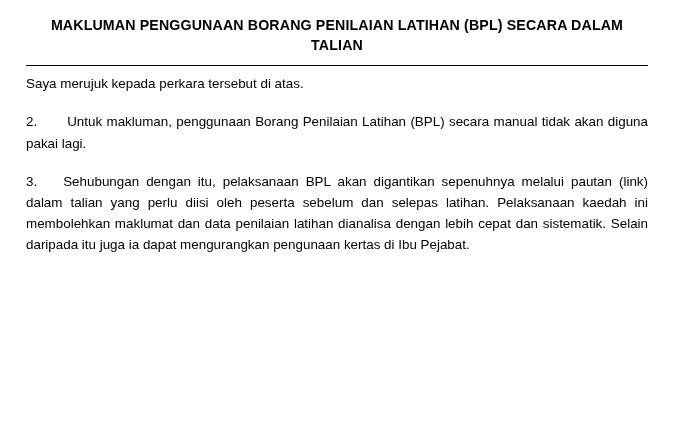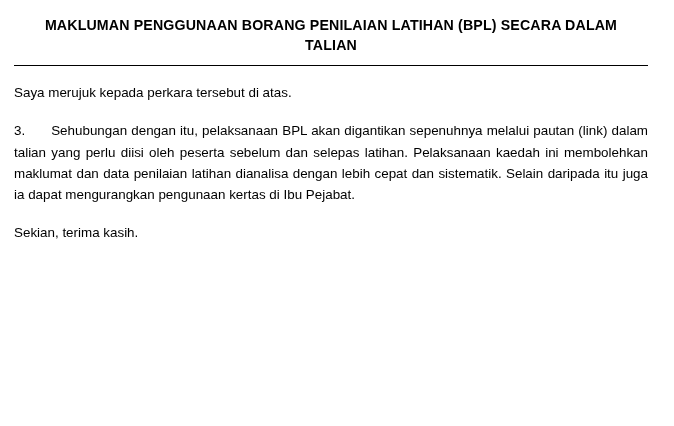--- a/index.html
+++ b/index.html
@@ -12,39 +12,39 @@
     background: #ffffff;
     font-family: "Liberation Sans", sans-serif;
     color: #000000;
     overflow: hidden;
   }
   .page {
     position: relative;
     width: 674px;
     height: 306px;
     box-sizing: border-box;
-    padding: 16px 26px 0 14px;
+    padding: 16px 26px 0 26px;
   }
   .doc-title {
     text-align: center;
     font-weight: bold;
     font-size: 14.2px;
     line-height: 1.38;
     letter-spacing: 0.15px;
     margin: 0 18px;
     text-transform: uppercase;
   }
   .title-rule {
     border: none;
     border-top: 1.6px solid #000;
     margin: 10px 0 0 0;
     width: 100%;
   }
   .body-block {
-    margin-top: 16px;
+    margin-top: 7px;
   }
   p.para {
     margin: 0 0 17px 0;
     font-size: 13.4px;
     line-height: 1.58;
     text-align: justify;
     text-justify: inter-word;
   }
   p.para:last-child {
     margin-bottom: 0;
@@ -69,24 +69,24 @@
   <div class="doc-title">MAKLUMAN PENGGUNAAN BORANG PENILAIAN LATIHAN (BPL) SECARA DALAM TALIAN</div>
 
   <hr class="title-rule">
 
   <div class="body-block">
 
     <p class="para">
       <span>Saya merujuk kepada perkara tersebut di atas.</span>
     </p>
 
+    <p class="para">
+      <span class="num">2.</span><span class="gap-sm"></span><span>Untuk makluman, penggunaan Borang Penilaian Latihan (BPL) secara manual tidak akan diguna pakai lagi.</span>
+    </p>
 
     <p class="para">
       <span class="num">3.</span><span class="gap-lg"></span><span>Sehubungan dengan itu, pelaksanaan BPL akan digantikan sepenuhnya melalui pautan (link) dalam talian yang perlu diisi oleh peserta sebelum dan selepas latihan. Pelaksanaan kaedah ini membolehkan maklumat dan data penilaian latihan dianalisa dengan lebih cepat dan sistematik. Selain daripada itu juga ia dapat mengurangkan pengunaan kertas di Ibu Pejabat.</span>
     </p>
 
 
-    <p class="para">
-      <span>Sekian, terima kasih.</span>
-    </p>
 
   </div>
 </div>
 
 </body></html>

